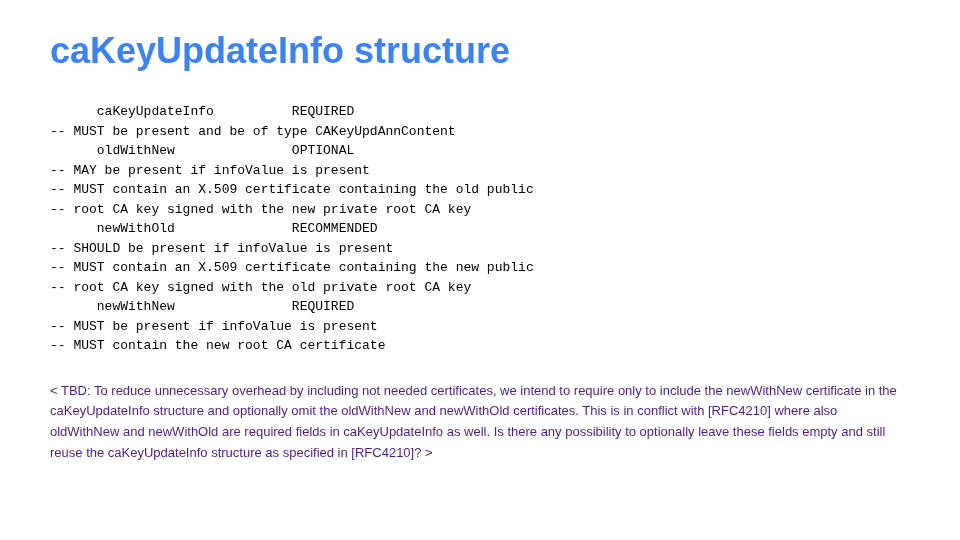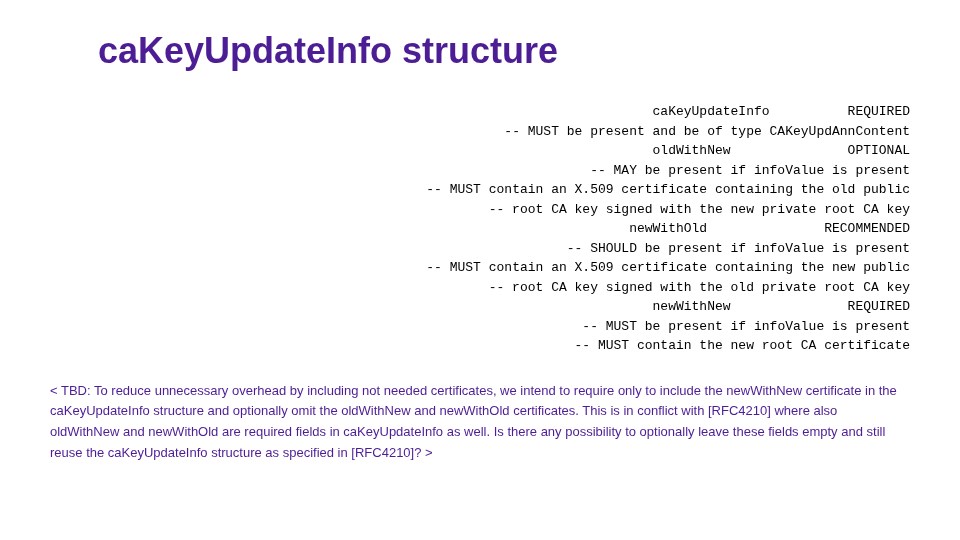--- a/index.html
+++ b/index.html
@@ -10,32 +10,30 @@
     body {
       background: #ffffff;
       font-family: Arial, sans-serif;
       width: 960px;
       min-height: 540px;
       padding: 30px 50px;
     }
     #page-title {
       font-size: 36px;
       font-weight: bold;
-      color: #4c1d95;
+      color: #3b82f6;
       margin-bottom: 30px;
-      margin-left: 48px;
     }
     #code-block {
       font-family: 'Courier New', Courier, monospace;
       font-size: 13px;
       color: #000000;
       line-height: 1.5;
       white-space: pre;
       margin-bottom: 25px;
-      text-align: right;
     }
     #note-block {
       font-family: Arial, sans-serif;
       font-size: 13px;
       color: #4c1d95;
       line-height: 1.6;
       max-width: 900px;
     }
   </style>
 </head>

